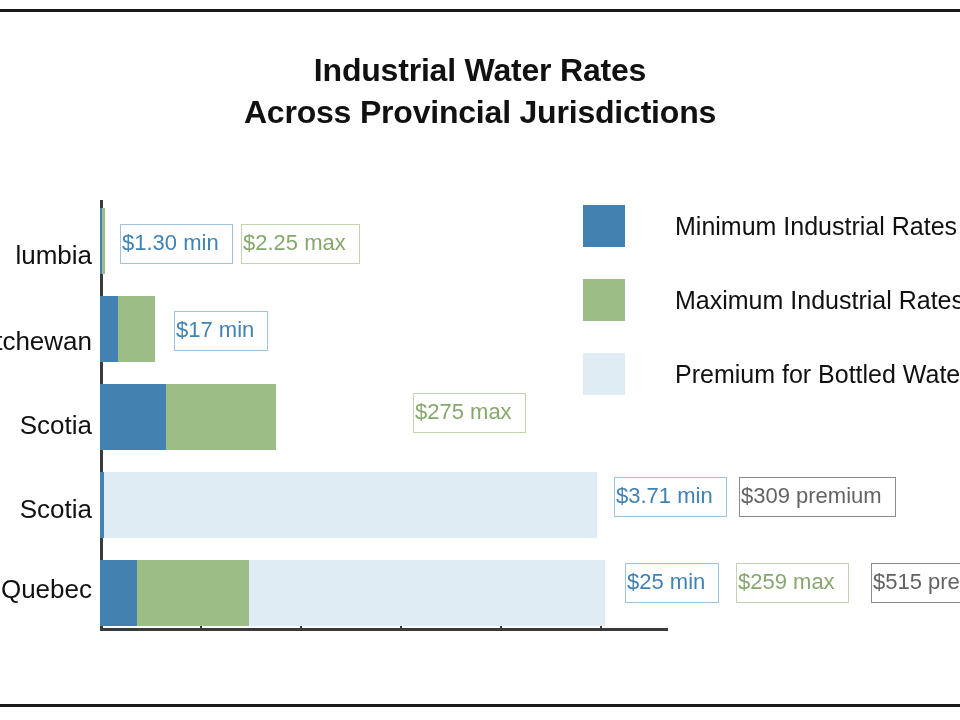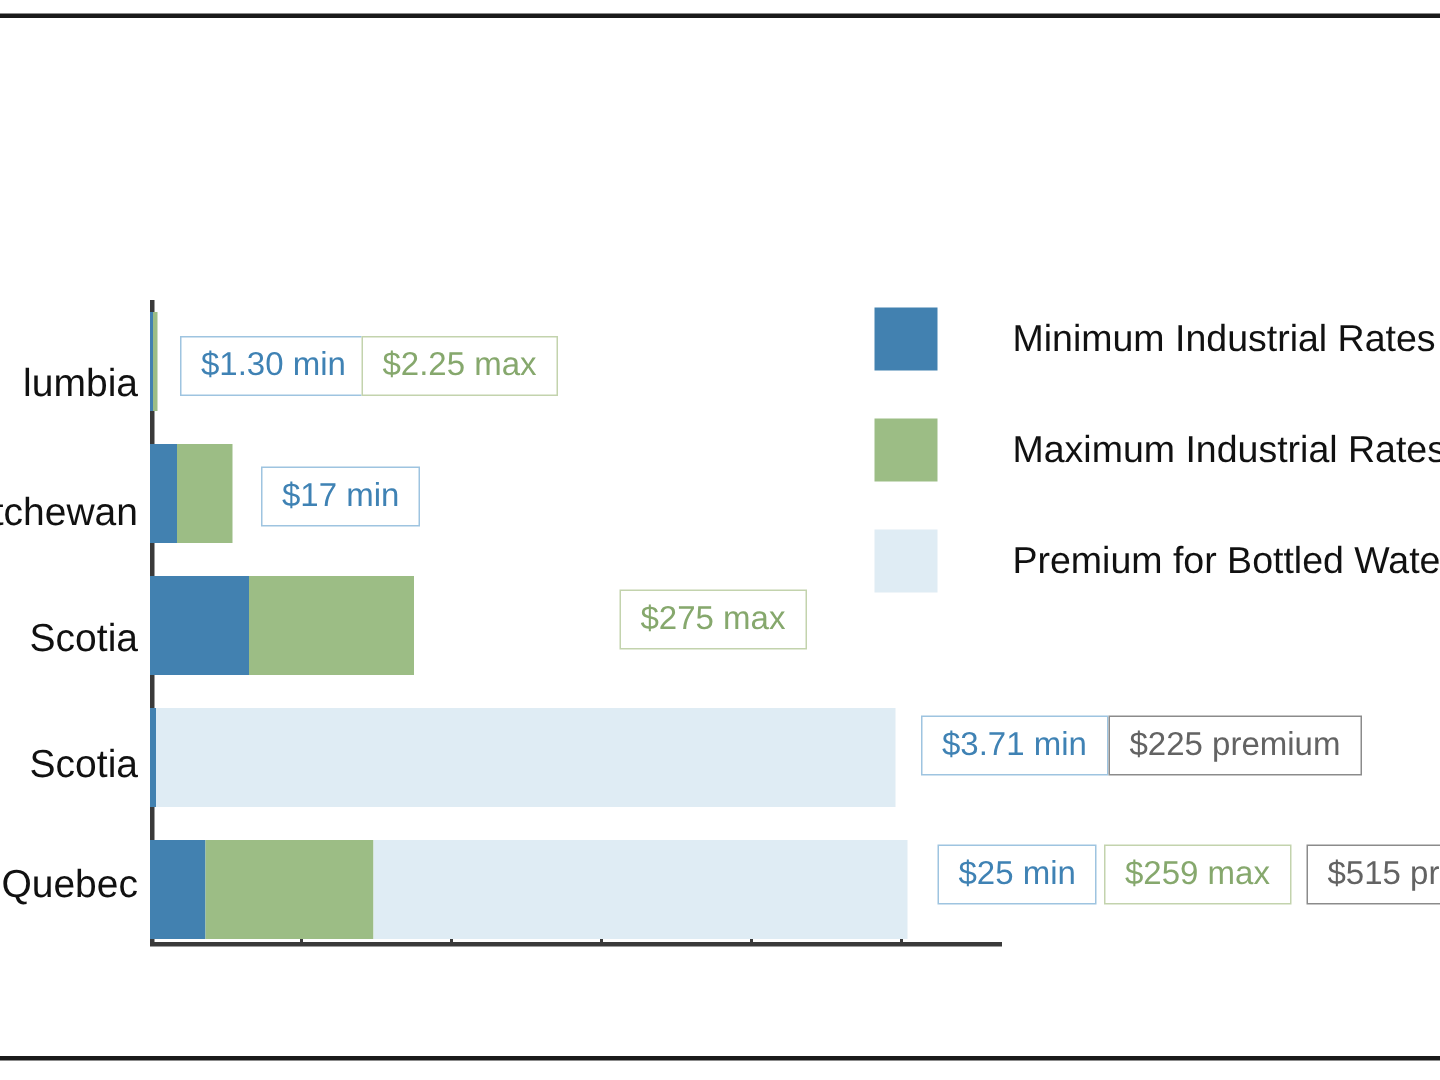--- a/index.html
+++ b/index.html
@@ -101,21 +101,21 @@
     text-align: right;
   }
 
   
   .callout {
     position: absolute;
     border: 1px solid #9ec4e0;
     background: #ffffff;
     color: #3f82b4;
     font-size: 22px;
-    padding: 7px 13px 9px 13px;
+    padding: 7px 13px 9px 1px;
     white-space: nowrap;
     line-height: 1;
     box-sizing: border-box;
   }
   .callout.min   { border-color: #9ec4e0; color: #3f82b4; }
   .callout.max   { border-color: #c3d3ad; color: #86a86d; }
   .callout.prem  { border-color: #8b8b8b; color: #636363; }
 
   
   .legend {
@@ -146,20 +146,24 @@
   }
 </style>
 </head>
 <body>
 
 <div class="slide">
 
   <div class="frame-rule top"></div>
   <div class="frame-rule bottom"></div>
 
+  <div class="chart-title">
+    <span class="line">Industrial Water Rates</span>
+    <span class="line">Across Provincial Jurisdictions</span>
+  </div>
 
   <div class="plot">
 
     <div class="axis-y-line"></div>
     <div class="axis-x-line"></div>
 
     <div class="tick" style="left:100px"></div>
     <div class="tick" style="left:200px"></div>
     <div class="tick" style="left:300px"></div>
     <div class="tick" style="left:400px"></div>
@@ -209,21 +213,21 @@
   </div>
 
   <div class="callout min" style="left:120px; top:224px">$1.30 min</div>
   <div class="callout max" style="left:241px; top:224px">$2.25 max</div>
 
   <div class="callout min" style="left:174px; top:311px">$17 min</div>
 
   <div class="callout max" style="left:413px; top:393px">$275 max</div>
 
   <div class="callout min" style="left:614px; top:477px">$3.71 min</div>
-  <div class="callout prem" style="left:739px; top:477px">$225 premium</div>
+  <div class="callout prem" style="left:739px; top:477px">$309 premium</div>
 
   <div class="callout min" style="left:625px; top:563px">$25 min</div>
   <div class="callout max" style="left:736px; top:563px">$259 max</div>
   <div class="callout prem" style="left:871px; top:563px">$515 pre</div>
 
   <div class="legend">
     <div class="legend-row" style="top:0px">
       <div class="legend-swatch c0"></div>
       <div class="legend-text">Minimum Industrial Rates</div>
     </div>

